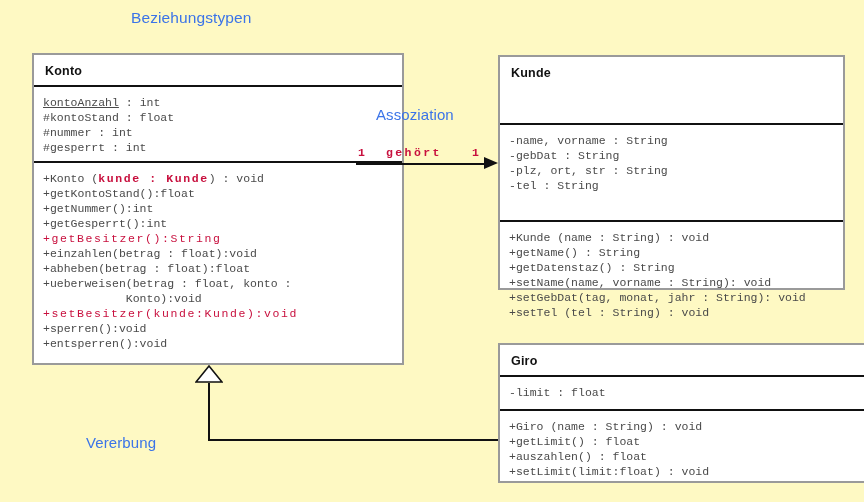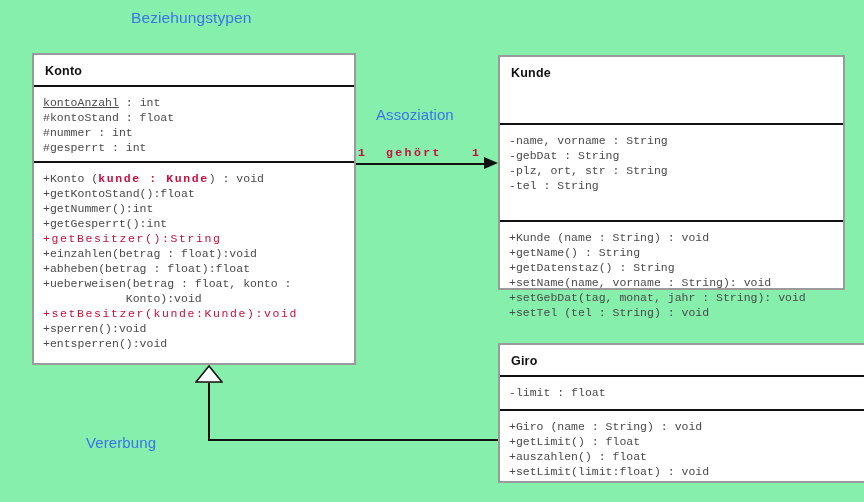--- a/index.html
+++ b/index.html
@@ -4,21 +4,21 @@
 <style>
   html, body {
     margin: 0;
     padding: 0;
     background: #ffffff;
   }
   #canvas {
     position: relative;
     width: 864px;
     height: 502px;
-    background: #86efac;
+    background: #fef9c3;
     overflow: hidden;
     font-family: "Liberation Sans", sans-serif;
   }
 
   
   .annotation {
     position: absolute;
     color: #3b74e8;
     font-family: "Liberation Sans", sans-serif;
     font-size: 15px;
@@ -71,21 +71,21 @@
     font-weight: bold;
     letter-spacing: 1.6px;
   }
   .member.hl-line {
     color: #c8103e;
     font-weight: normal;
     letter-spacing: 1.6px;
   }
 
   
-  #class-konto { left: 32px; top: 53px; width: 324px; height: 312px; }
+  #class-konto { left: 32px; top: 53px; width: 372px; height: 312px; }
   #class-konto .c-name   { height: 30px; }
   #class-konto .c-attrs  { height: 76px; }
 
   #class-kunde { left: 498px; top: 55px; width: 347px; height: 235px; }
   #class-kunde .c-name   { height: 30px; }
   #class-kunde .c-attrs  { height: 97px; margin-top: 36px; }
 
   #class-giro  { left: 498px; top: 343px; width: 399px; height: 140px; }
   #class-giro .c-name   { height: 30px; }
   #class-giro .c-attrs  { height: 34px; }

